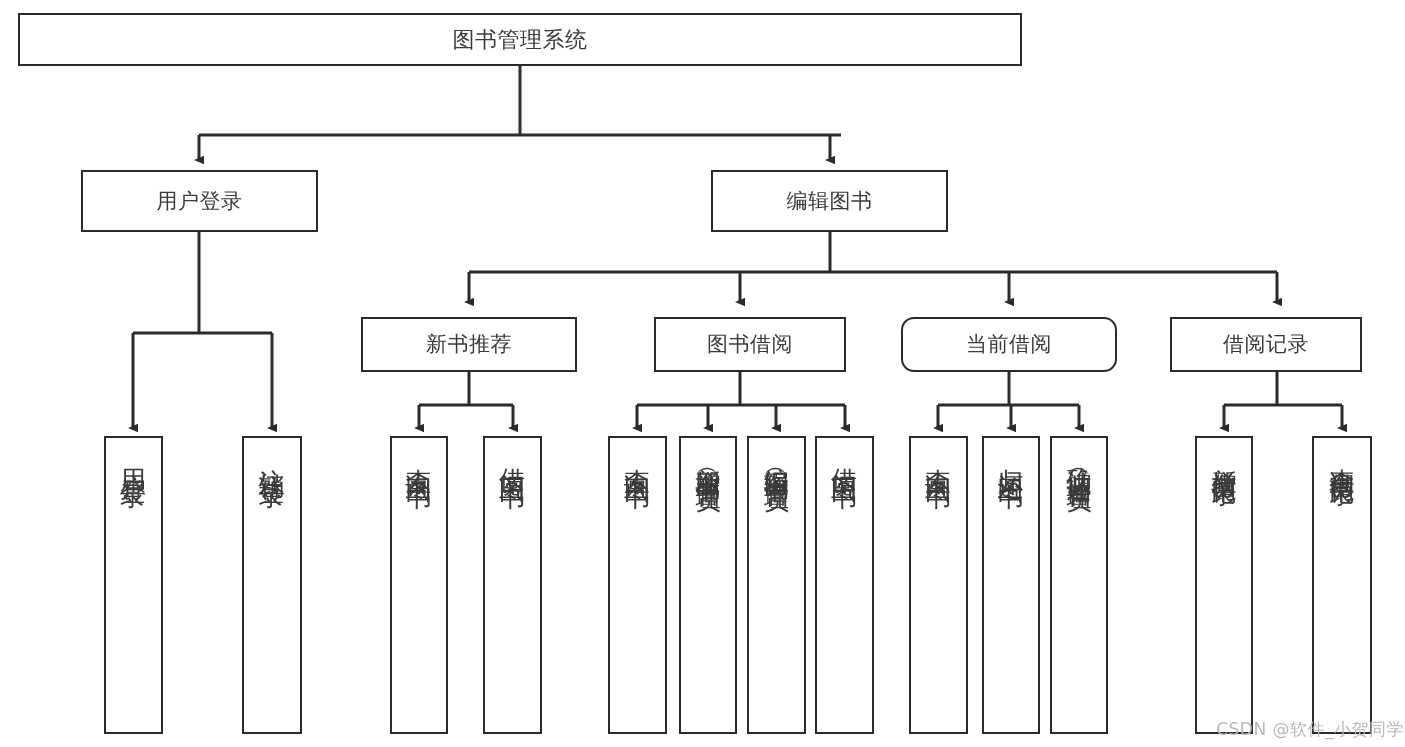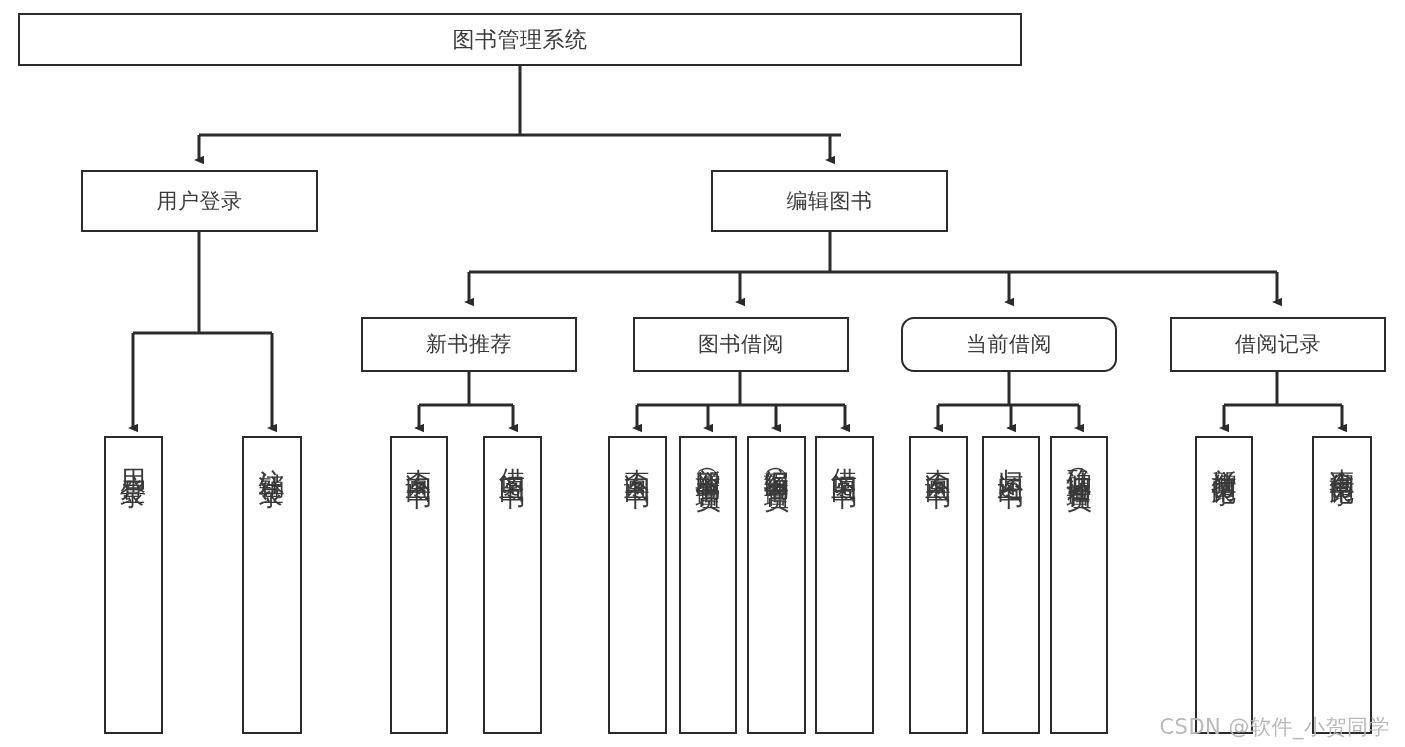--- a/index.html
+++ b/index.html
@@ -64,23 +64,23 @@
     letter-spacing: 5px;
     white-space: nowrap;
     margin-top: 4px;
   }
   .node.vert.tall-text .node-label {
     letter-spacing: 3px;
     font-size: 25px;
   }
   #watermark {
     position: absolute;
-    right: 15px;
+    right: 1px;
     bottom: 6px;
-    font-size: 21px;
+    font-size: 17px;
     color: #b9b9b9;
     letter-spacing: 0.5px;
     white-space: nowrap;
     user-select: none;
   }
 </style>
 </head>
 <body>
 
 <div id="diagram-root">
@@ -142,27 +142,27 @@
   <div class="node horiz" style="left:81px; top:170px; width:237px; height:62px;">
     <span class="node-label">用户登录</span>
   </div>
   <div class="node horiz" style="left:711px; top:170px; width:237px; height:62px;">
     <span class="node-label">编辑图书</span>
   </div>
 
   <div class="node horiz" style="left:361px; top:317px; width:216px; height:55px;font-family:Liberation Serif, serif;">
     <span class="node-label">新书推荐</span>
   </div>
-  <div class="node horiz" style="left:633px; top:317px; width:216px; height:55px;">
+  <div class="node horiz" style="left:654px; top:317px; width:192px; height:55px;">
     <span class="node-label">图书借阅</span>
   </div>
   <div class="node horiz" style="left:901px; top:317px; width:216px; height:55px;border-radius:13px;">
     <span class="node-label">当前借阅</span>
   </div>
-  <div class="node horiz" style="left:1170px; top:317px; width:216px; height:55px;">
+  <div class="node horiz" style="left:1170px; top:317px; width:192px; height:55px;">
     <span class="node-label">借阅记录</span>
   </div>
 
   <div class="node vert" style="left:104px; top:436px; width:59px; height:298px;">
     <span class="node-label">用户登录</span>
   </div>
   <div class="node vert" style="left:242px; top:436px; width:60px; height:298px;">
     <span class="node-label">注销登录</span>
   </div>
 

